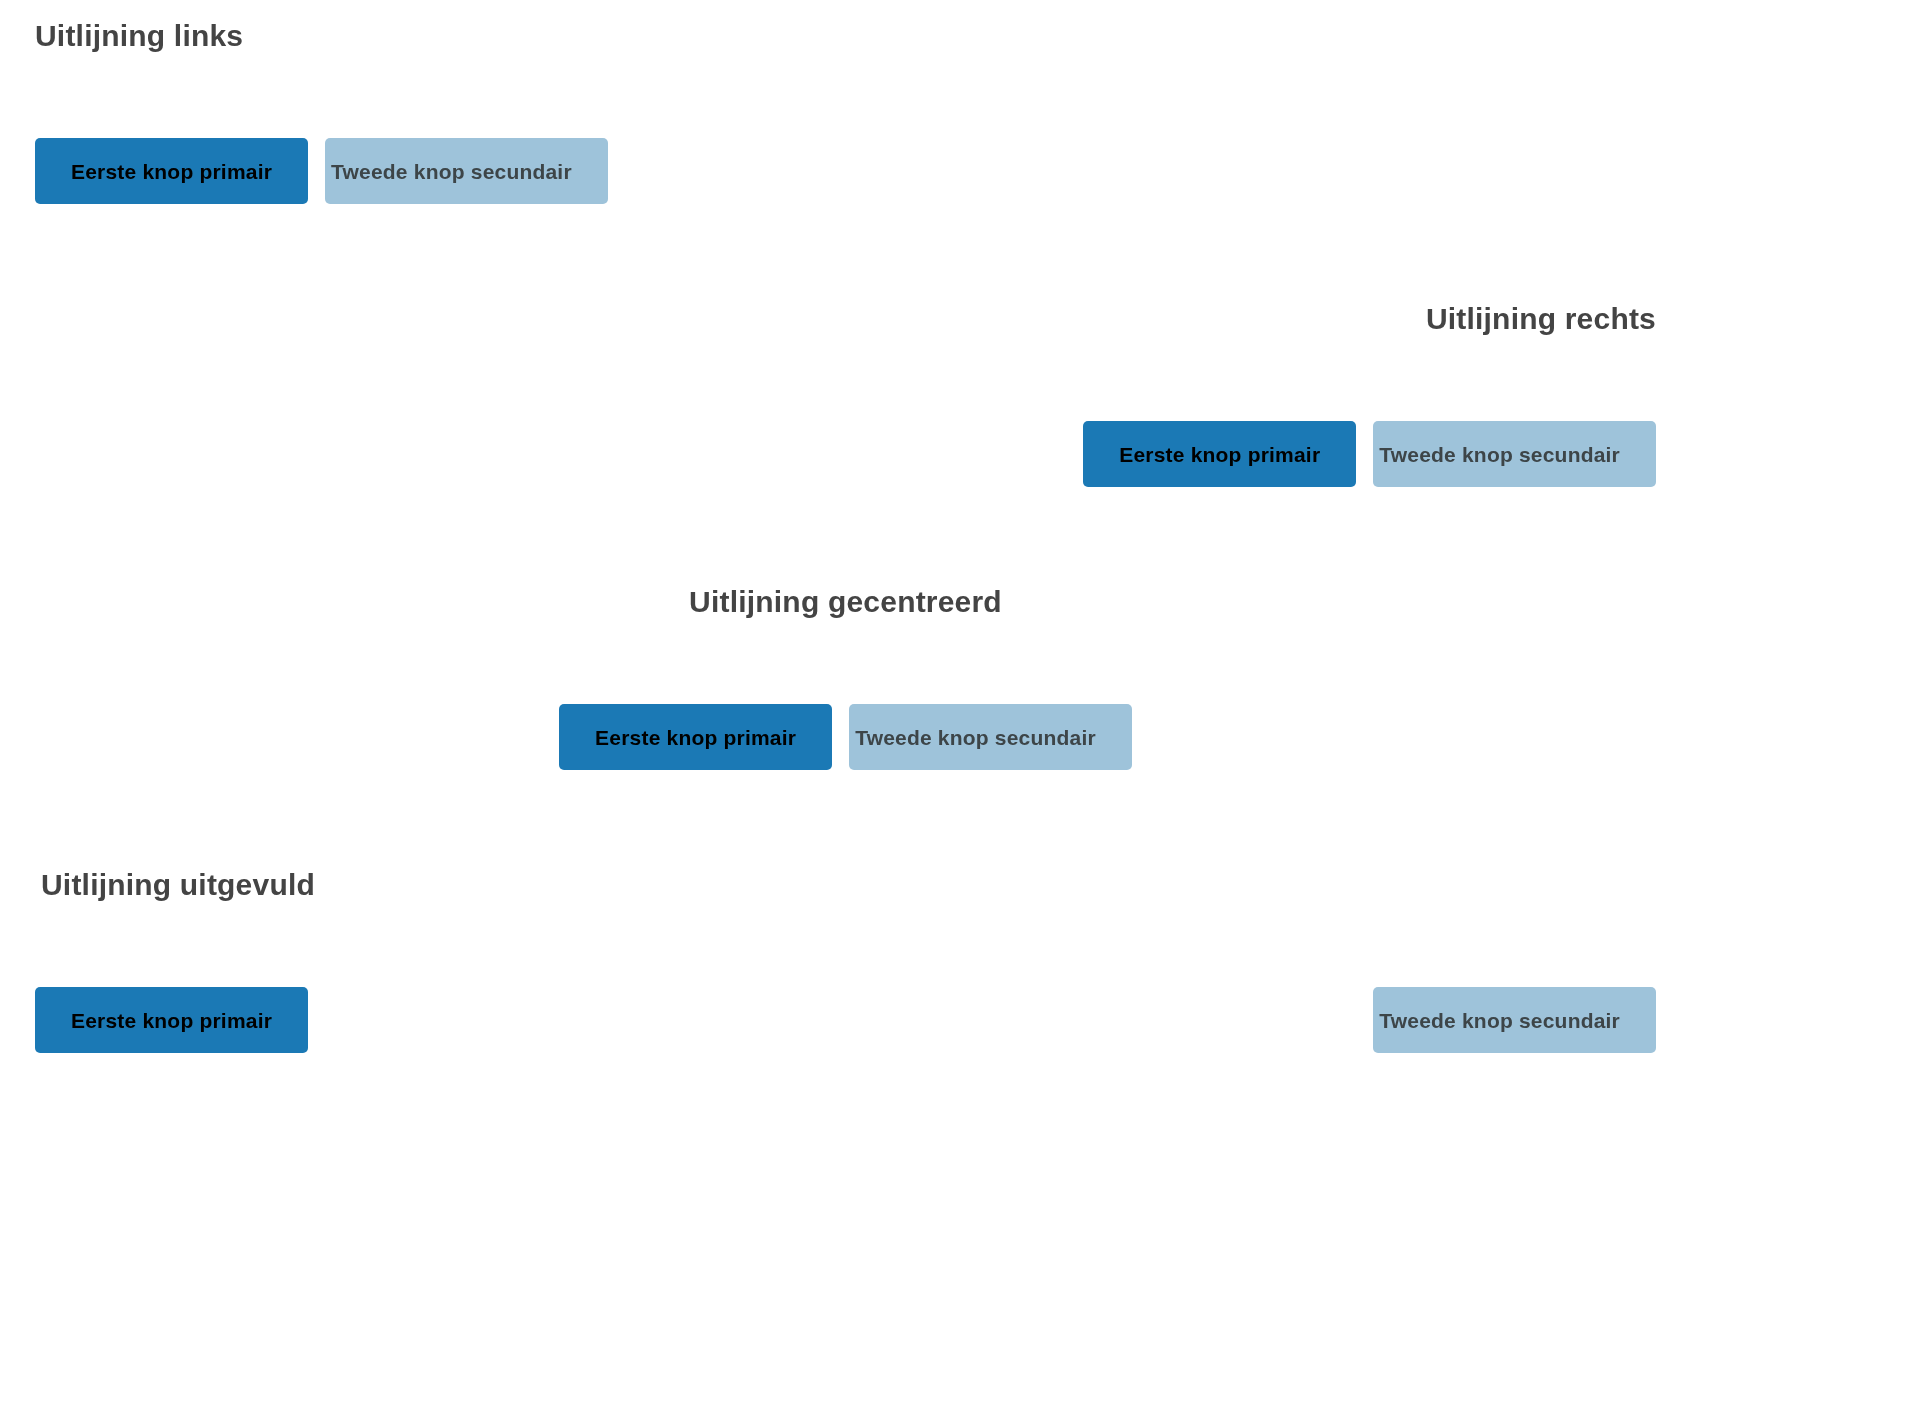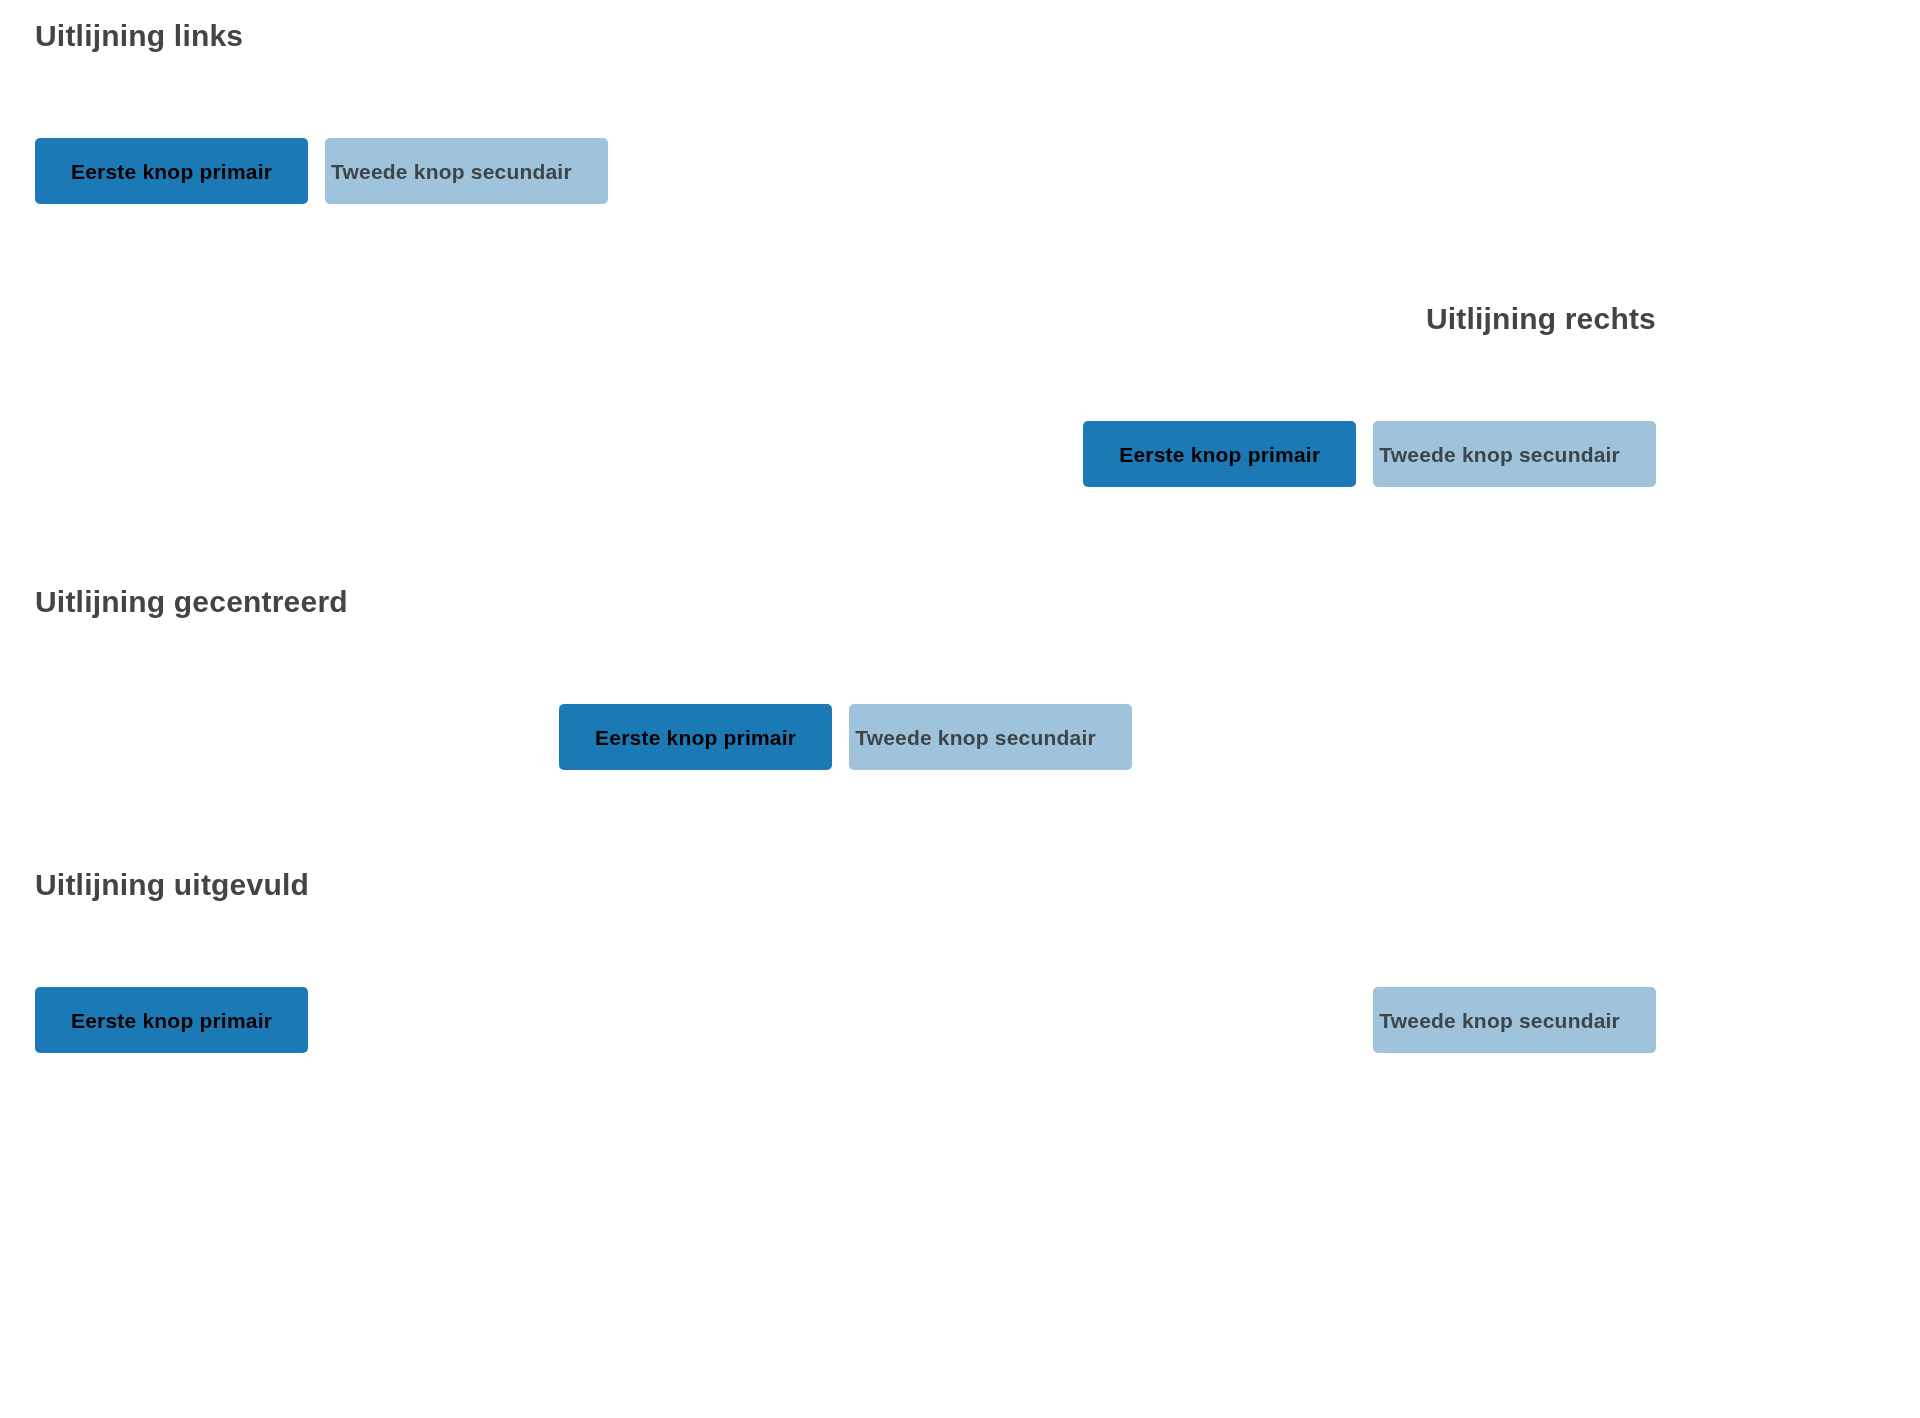--- a/index.html
+++ b/index.html
@@ -81,24 +81,24 @@
   .btn + .btn { margin-left: 17px; padding-left: 6px; }
   .align-justify .btn + .btn { margin-left: 0; }
 
   
   #sec-left    .section-heading { padding-top: 18px; }
   #sec-left    .button-row      { margin-top: 84px; }
 
   #sec-right   .section-heading { margin-top: 97px; text-align: right; }
   #sec-right   .button-row      { margin-top: 84px; }
 
-  #sec-center  .section-heading { margin-top: 97px; }
+  #sec-center  .section-heading { margin-top: 97px; text-align: center; }
   #sec-center  .button-row      { margin-top: 84px; }
 
-  #sec-justify .section-heading { margin-top: 97px; }
+  #sec-justify .section-heading { margin-top: 97px; margin-left: 6px; }
   #sec-justify .button-row      { margin-top: 84px; }
 </style>
 </head>
 <body>
 
 <div class="page">
 
   <section class="section" id="sec-left">
     <h2 class="section-heading">Uitlijning links</h2>
     <div class="button-row align-left">

